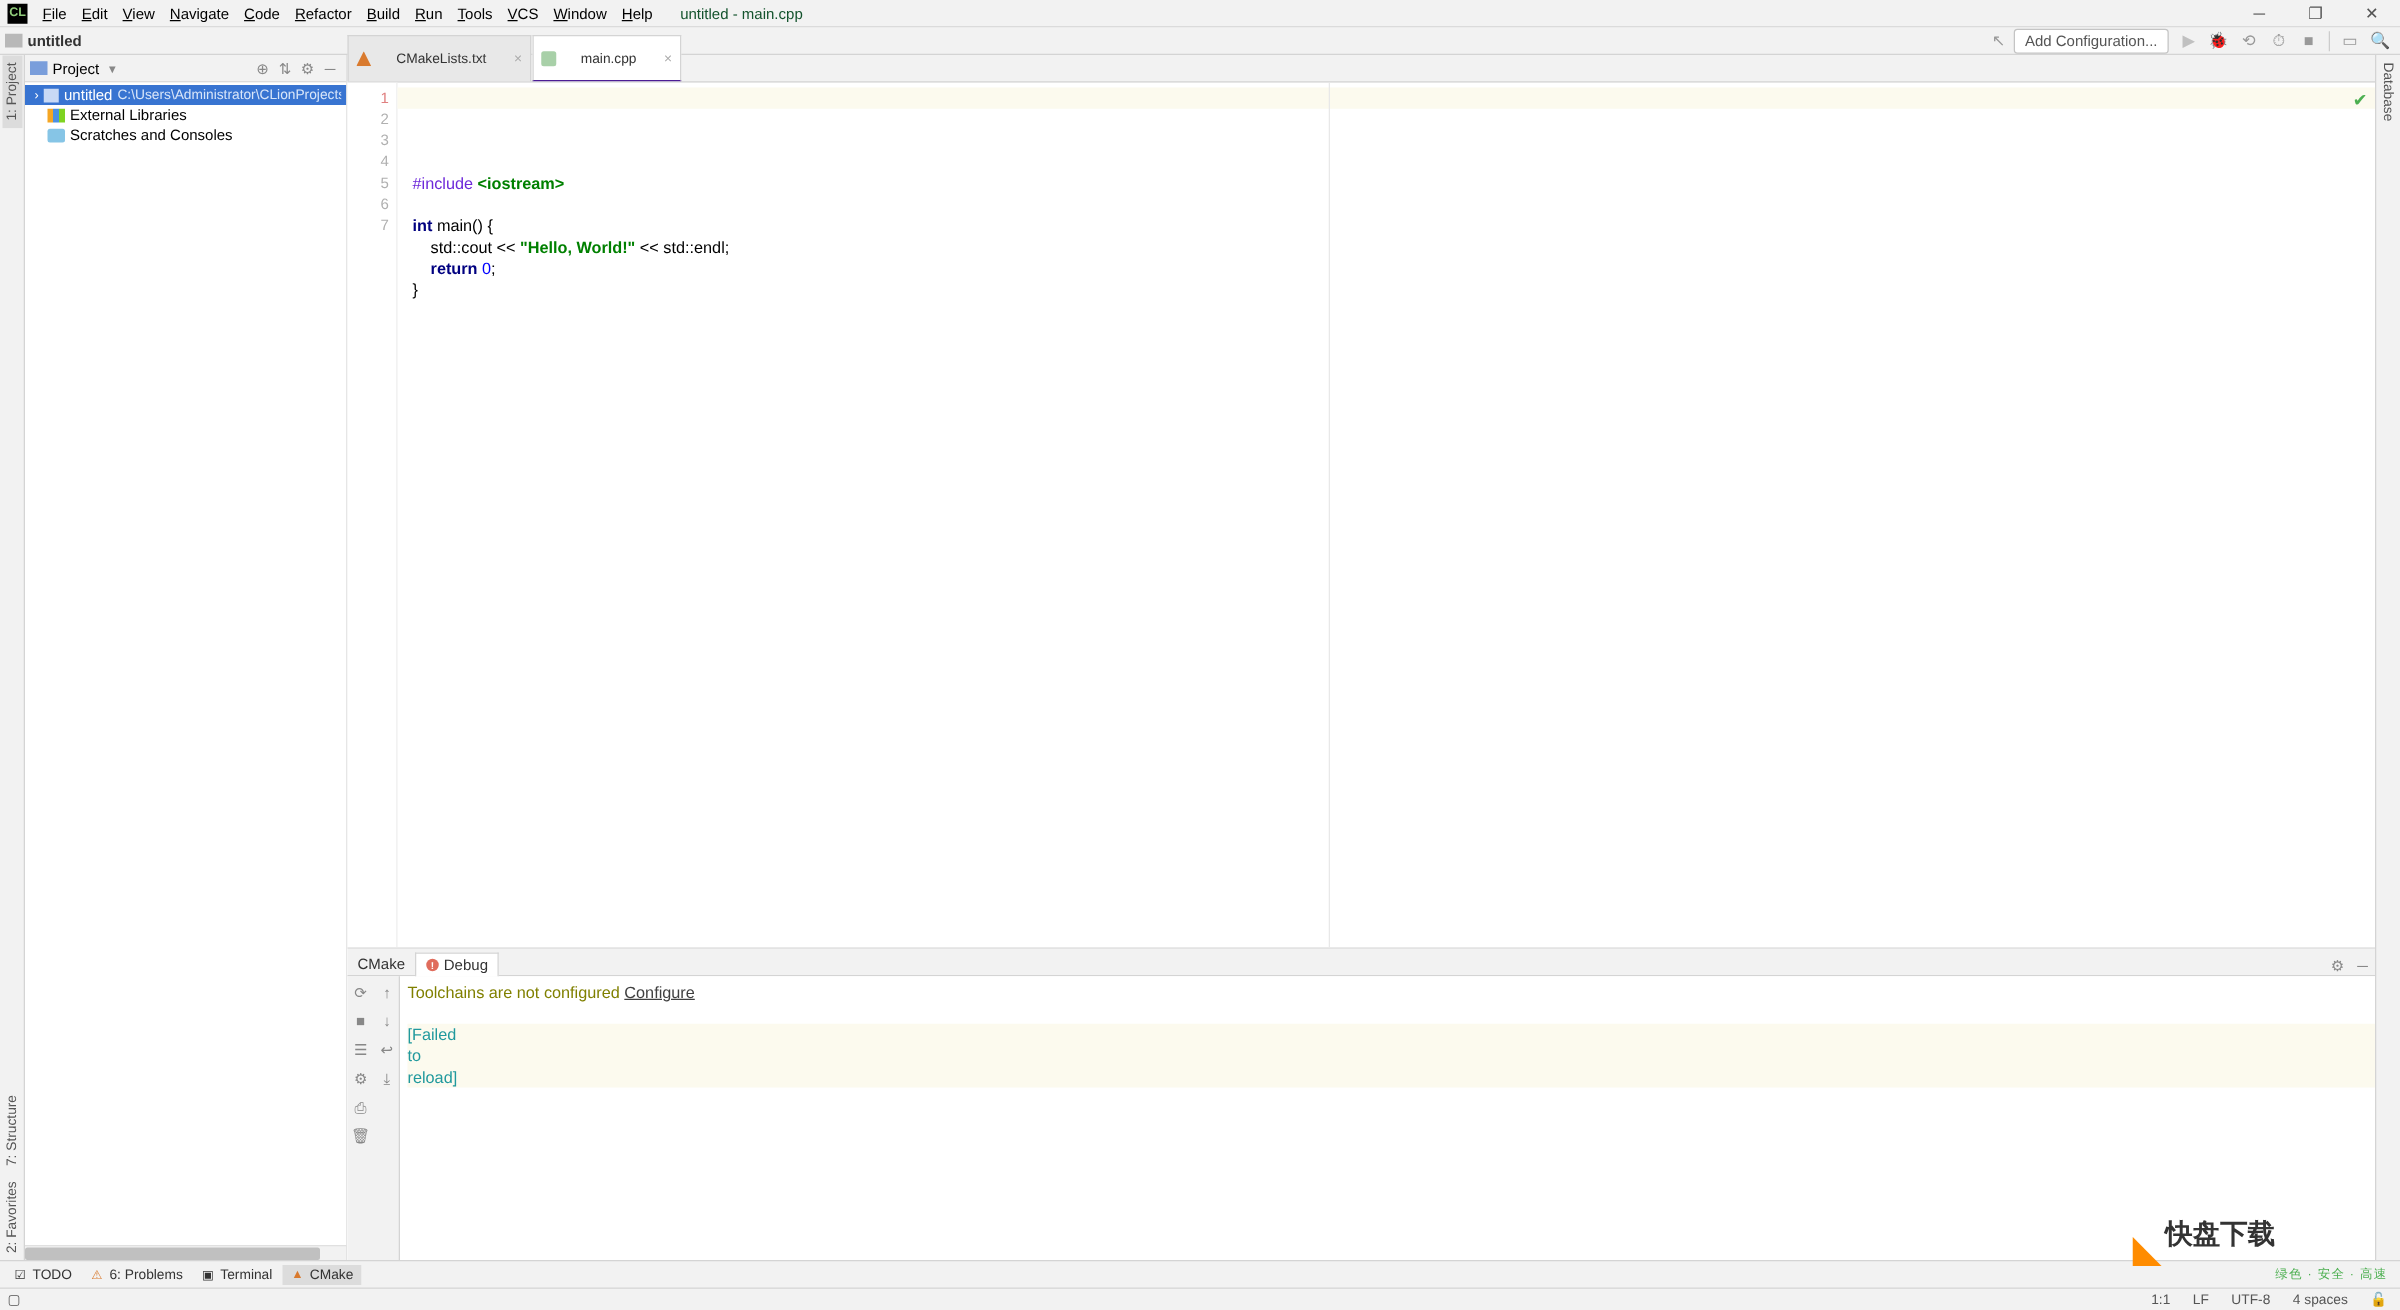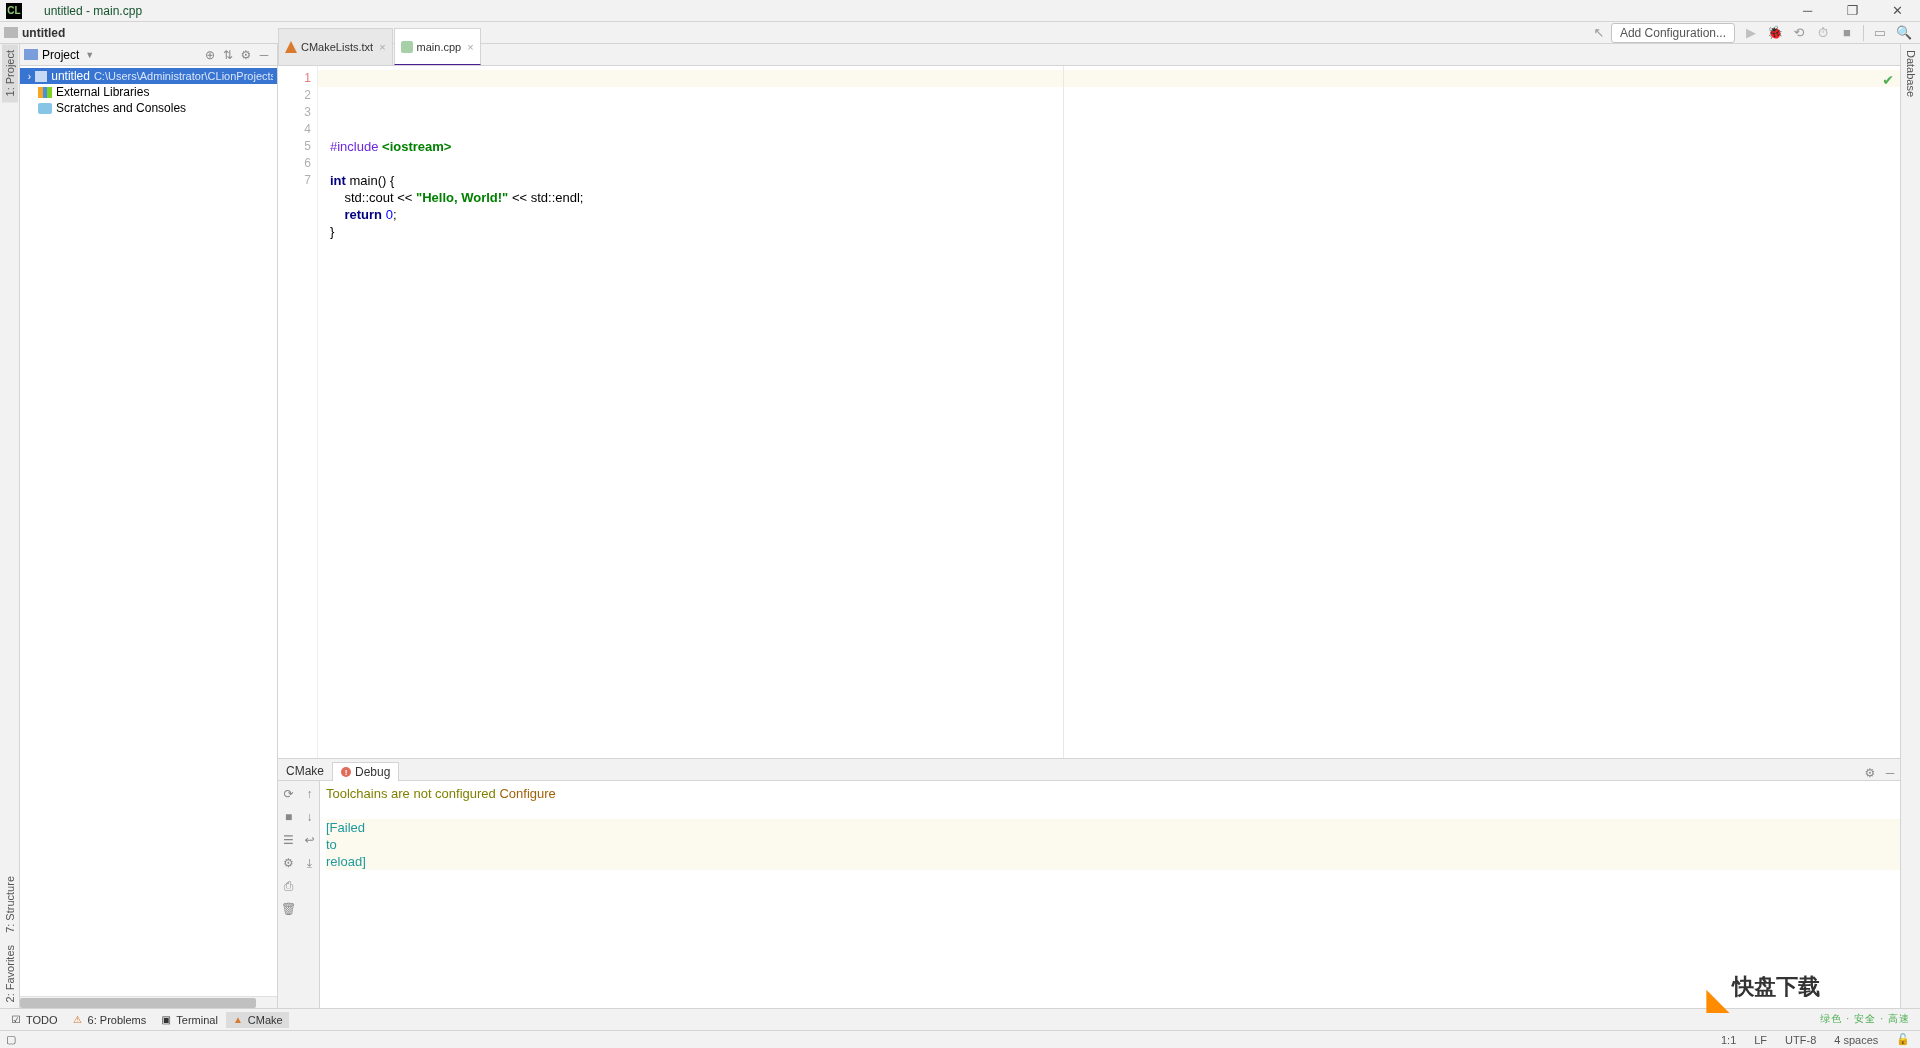--- a/index.html
+++ b/index.html
@@ -54,21 +54,21 @@
 .tree-item .t-icon.scratch { background: #86c5e6; border-radius: 2px; }
 .tree-item .t-path { color: #d0d0d0; margin-left: 4px; font-size: 11px; white-space: nowrap; overflow: hidden; }
 .tree-item.selected .t-path { color: #d9e6f9; }
 .tree-item.indent { padding-left: 18px; }
 .scrollbar-track { height: 12px; background: #f2f2f2; border-top: 1px solid #e0e0e0; position: relative; }
 .scrollbar-thumb { position: absolute; left: 0; top: 1px; height: 10px; width: 92%; background: #c0c0c0; border-radius: 2px; }
 
 
 .editor-area { flex: 1; display: flex; flex-direction: column; background: #fff; }
 .tab-bar { height: 22px; background: #f2f2f2; border-bottom: 1px solid #d4d4d4; display: flex; align-items: flex-end; }
-.tab { height: 37px; padding: 16px 6px; display: flex; align-items: center; gap: 4px; background: #e8e8e8; border: 1px solid #d4d4d4; border-bottom: none; margin-right: 1px; font-size: 11px; color: #333; }
+.tab { height: 37px; padding: 16px 6px; display: flex; align-items: center; gap: 20px; background: #e8e8e8; border: 1px solid #d4d4d4; border-bottom: none; margin-right: 1px; font-size: 11px; color: #333; }
 .tab.active { background: #fff; border-bottom: 1px solid #4c1d95; position: relative; top: 0; }
 .tab .file-icon { width: 12px; height: 12px; }
 .tab .file-icon.cmake { background: #d97a2e; clip-path: polygon(50% 0, 100% 100%, 0 100%); }
 .tab .file-icon.cpp { background: #a8d0a8; border-radius: 2px; position: relative; }
 .tab .close-x { color: #aaa; font-size: 11px; margin-left: 2px; }
 .editor-body { flex: 1; display: flex; overflow: hidden; }
 .gutter { width: 40px; background: #fff; border-right: 1px solid #eee; text-align: right; padding: 4px 6px 0 0; color: #b0b0b0; font-family: "Consolas", monospace; font-size: 12px; line-height: 17px; }
 .gutter .bp { color: #e08080; }
 .code-area { flex: 1; padding: 4px 8px 0 12px; font-family: "Consolas", monospace; font-size: 13px; line-height: 17px; white-space: pre; position: relative; }
 .code-area .hl-line { position: absolute; left: 0; right: 0; top: 4px; height: 17px; background: #fcfaee; z-index: 0; }
@@ -90,21 +90,21 @@
 .bp-tab .err-dot { width: 10px; height: 10px; background: #e06c5c; border-radius: 50%; display: inline-flex; align-items: center; justify-content: center; color: #fff; font-size: 8px; font-weight: bold; }
 .bp-header .bph-spacer { flex: 1; }
 .bp-header .bph-icon { width: 20px; display: flex; justify-content: center; color: #888; font-size: 12px; }
 .bp-body { flex: 1; display: flex; }
 .bp-toolbar { width: 42px; background: #f2f2f2; border-right: 1px solid #d4d4d4; padding: 4px 2px; display: flex; flex-direction: column; gap: 6px; flex-wrap: wrap; }
 .bp-toolbar .tb-row { display: flex; gap: 4px; }
 .bp-toolbar .tb-icon { width: 17px; height: 17px; display: flex; align-items: center; justify-content: center; color: #888; font-size: 12px; }
 .console { flex: 1; padding: 4px 6px; font-family: "Consolas", monospace; font-size: 13px; line-height: 17px; background: #fff; }
 .console .warn { color: #808000; }
 .console .reload { color: #20999d; background: #fcfaee; display: inline-block; padding-right: 100%; }
-.console a { color: #a16207; }
+.console a { color: #404040; text-decoration: underline; }
 
 
 .status-tabs { height: 22px; background: #f2f2f2; border-top: 1px solid #d4d4d4; display: flex; align-items: center; padding: 0 4px; gap: 2px; }
 .status-tab { padding: 2px 6px; display: flex; align-items: center; gap: 4px; font-size: 11px; color: #333; }
 .status-tab.active { background: #dcdcdc; }
 .status-tab .st-icon { width: 12px; height: 12px; display: flex; align-items: center; justify-content: center; font-size: 10px; }
 
 
 .statusbar { height: 18px; background: #f2f2f2; border-top: 1px solid #d4d4d4; display: flex; align-items: center; padding: 0 6px; font-size: 11px; color: #555; gap: 10px; }
 .statusbar .sb-spacer { flex: 1; }
@@ -115,20 +115,34 @@
 .watermark .wm-sub { font-size: 10px; color: #4caf50; font-weight: normal; letter-spacing: 1px; margin-top: 40px; }
 
 
 .left-strip .spacer { flex: 1; }
 </style>
 </head>
 <body>
 
 <div class="titlebar">
   <div class="app-icon">CL</div>
+  <div class="menu">
+    <div class="menu-item">File</div>
+    <div class="menu-item">Edit</div>
+    <div class="menu-item">View</div>
+    <div class="menu-item">Navigate</div>
+    <div class="menu-item">Code</div>
+    <div class="menu-item">Refactor</div>
+    <div class="menu-item">Build</div>
+    <div class="menu-item">Run</div>
+    <div class="menu-item">Tools</div>
+    <div class="menu-item">VCS</div>
+    <div class="menu-item">Window</div>
+    <div class="menu-item">Help</div>
+  </div>
   <div class="title-text">untitled - main.cpp</div>
   <div class="win-controls">
     <div class="win-btn">─</div>
     <div class="win-btn">❐</div>
     <div class="win-btn">✕</div>
   </div>
 </div>
 
 <div class="navbar">
   <div class="crumb-icon"></div>

